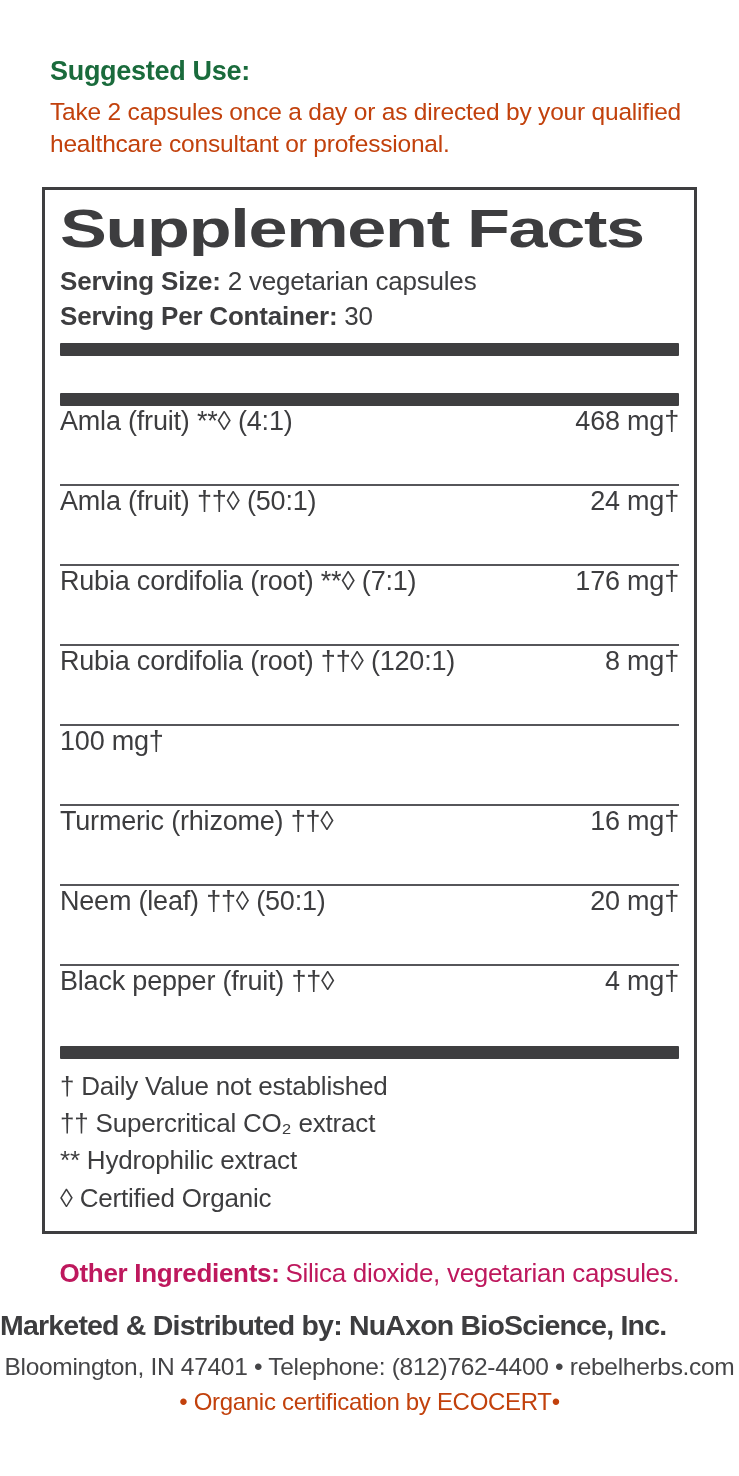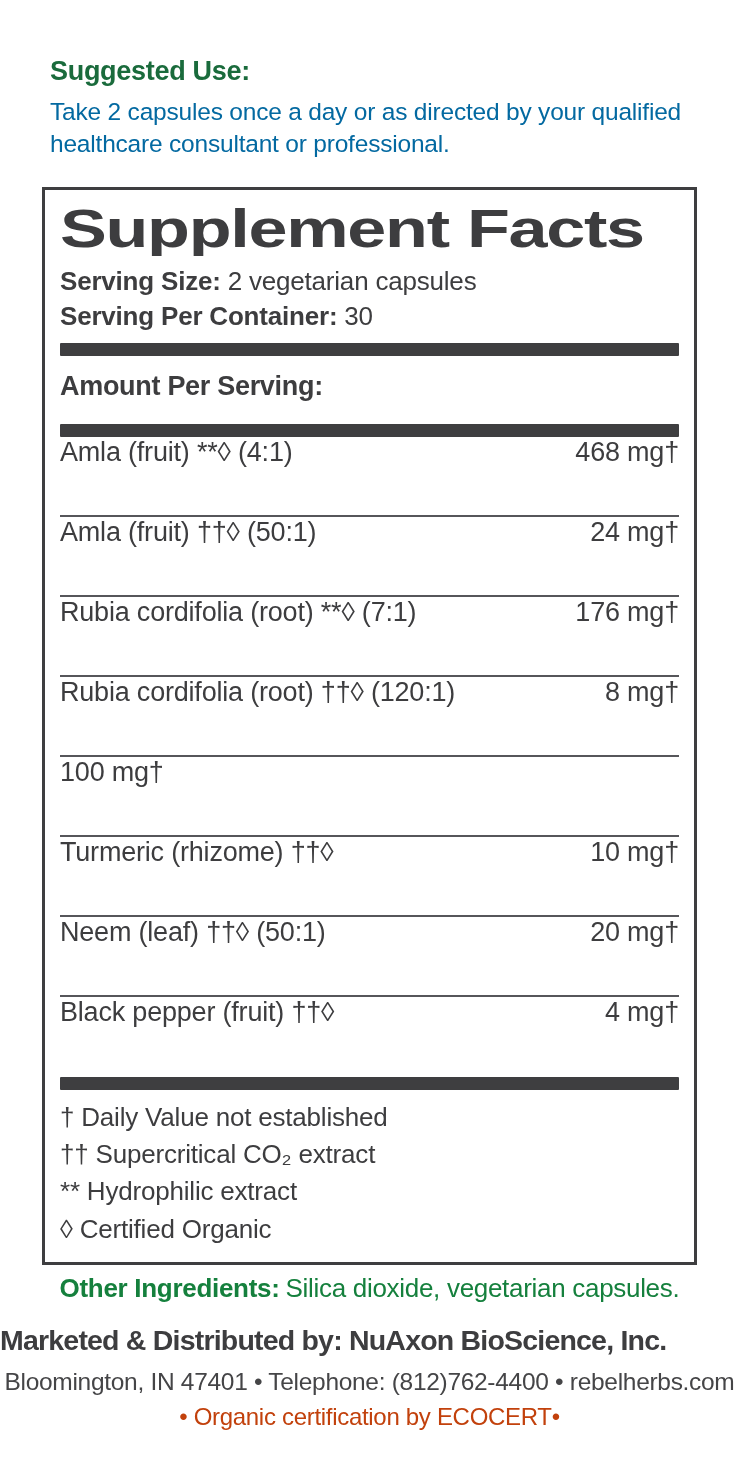--- a/index.html
+++ b/index.html
@@ -12,21 +12,21 @@
     overflow:hidden;
   }
 
   
   .suggested { margin:56px 44px 0 50px; }
   .suggested-title {
     color:#1a6b3c; font-weight:bold; font-size:27px;
     margin-bottom:9px; letter-spacing:-0.3px;
   }
   .suggested-text {
-    font-size:24.5px; line-height:1.3; color:#0369a1;
+    font-size:24.5px; line-height:1.3; color:#c2410c;
     letter-spacing:-0.2px;
   }
 
   
   .facts-box {
     margin:27px 0 0 42px;
     width:655px;
     border:3px solid #3e3e40;
     padding:8px 15px 12px 15px;
     color:#3d3d3f;
@@ -59,22 +59,22 @@
   .row:last-child { border-bottom:none; }
   .row .amount { white-space:nowrap; }
 
   .footnotes {
     font-size:26px; line-height:1.44; padding:9px 0 2px 0;
     letter-spacing:-0.2px;
   }
 
   
   .other-ingredients {
-    text-align:center; font-size:26px; margin-top:8px;
-    color:#15803d; letter-spacing:-0.3px;
+    text-align:center; font-size:26px; margin-top:24px;
+    color:#be185d; letter-spacing:-0.3px;
   }
   .other-ingredients .lbl { margin-right:6px; }
   .marketed {
     text-align:left; font-size:28.5px; font-weight:bold;
     margin-top:20px; color:#3d3d3f; letter-spacing:-0.8px;
   }
   .address {
     text-align:center; font-size:24.5px; margin-top:11px;
     color:#454547; letter-spacing:-0.3px;
   }
@@ -99,21 +99,20 @@
   <div class="serving-line">
     <span class="lbl">Serving Size:</span><span>2 vegetarian capsules</span>
   </div>
   <div class="serving-line">
     <span class="lbl">Serving Per Container:</span><span>30</span>
   </div>
 
   <div class="bar bar-top"></div>
 
   <div class="amount-header">
-    <span>Amount Per Serving:</span>
   </div>
 
   <div class="bar"></div>
 
   <div class="rows">
     <div class="row">
       <span class="name">Amla (fruit) **◊ (4:1)</span>
       <span class="amount">468 mg†</span>
     </div>
     <div class="row">
@@ -126,21 +125,21 @@
     </div>
     <div class="row">
       <span class="name">Rubia cordifolia (root) ††◊ (120:1)</span>
       <span class="amount">8 mg†</span>
     </div>
     <div class="row">
       <span class="amount">100 mg†</span>
     </div>
     <div class="row">
       <span class="name">Turmeric (rhizome) ††◊</span>
-      <span class="amount">10 mg†</span>
+      <span class="amount">16 mg†</span>
     </div>
     <div class="row">
       <span class="name">Neem (leaf) ††◊ (50:1)</span>
       <span class="amount">20 mg†</span>
     </div>
     <div class="row">
       <span class="name">Black pepper (fruit) ††◊</span>
       <span class="amount">4 mg†</span>
     </div>
   </div>

